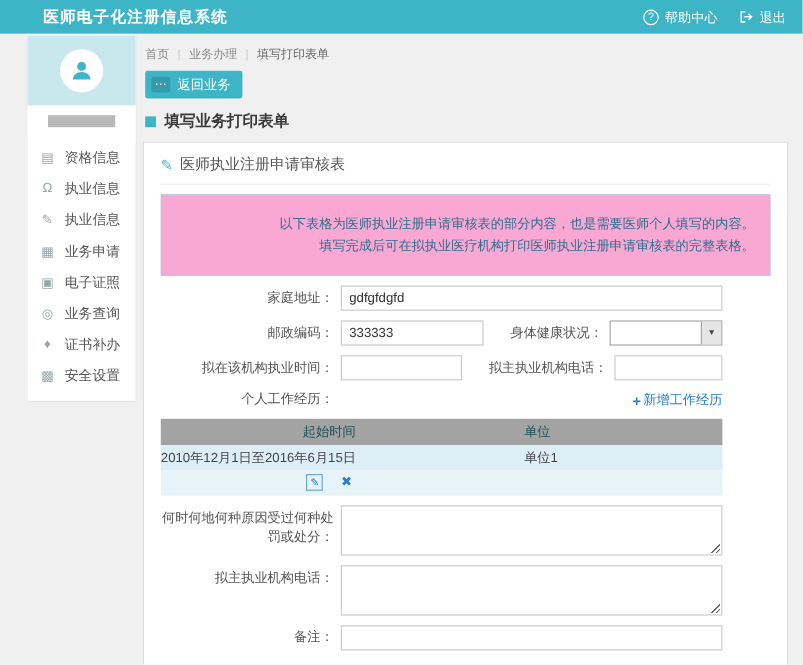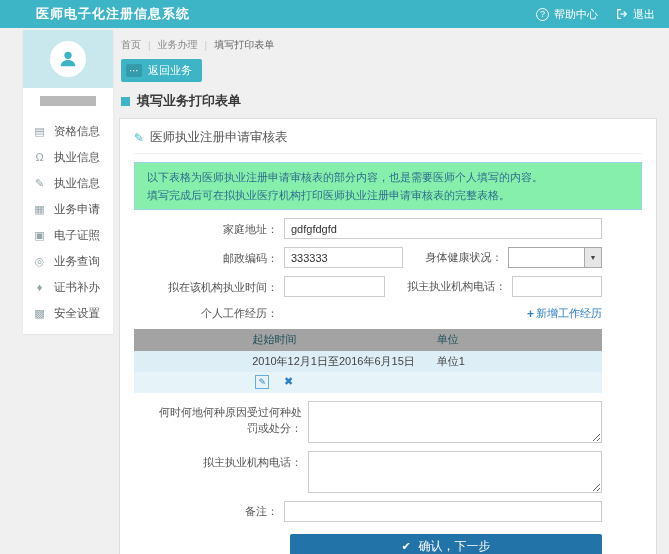--- a/index.html
+++ b/index.html
@@ -45,28 +45,28 @@
 
   .section-title { margin:10px 0 0 2px; display:flex; align-items:center; gap:7px;
                    font-size:13px; font-weight:bold; color:#3a3a3a; }
   .sq { width:9px; height:9px; background:#3db5c6; display:inline-block; }
 
   
   .card { margin-top:8px; background:#fff; border:1px solid #ddd; padding:8px 14px 12px; }
   .form-title { display:flex; align-items:center; gap:6px; font-size:12.5px; color:#555;
                 padding:2px 0 7px; border-bottom:1px solid #efefef; }
   .form-title .fticon { color:#3db5c6; font-size:12px; }
-  .notice { margin-top:8px; background:#86efac; border:1px solid #9cd2e6; color:#2e6e8e;
-            font-size:11px; line-height:1.65; padding:5px 12px; }
+  .notice { margin-top:8px; background:#f9a8d4; border:1px solid #9cd2e6; color:#2e6e8e;
+            font-size:11px; line-height:1.65; padding:15px 12px;text-align:right; }
 
   .formwrap { padding-right:40px; font-size:11px; color:#555; }
   .frow { display:flex; align-items:center; margin-top:8px; }
   .frow.top { align-items:flex-start; }
   .flabel { width:150px; flex:none; text-align:right; padding-right:6px; line-height:1.5; }
-  .frow.top .flabel { padding-top:3px;margin-left:24px; }
+  .frow.top .flabel { padding-top:3px; }
   .flabel2 { flex:none; text-align:left; padding:0 6px 0 22px; }
   .finput { flex:1; min-width:0; height:21px; border:1px solid #ccc; padding:0 6px; font-size:11px;
             color:#333; font-family:inherit; background:#fff; outline:none; }
   .finput.narrow { flex:1.15; }
   .ftext { flex:1; min-width:0; height:42px; border:1px solid #ccc; padding:3px 6px; font-size:11px;
            color:#333; font-family:inherit; outline:none; }
   .fselect { flex:1; min-width:0; height:21px; border:1px solid #a9a9a9; background:#fff;
              display:flex; align-items:center; cursor:pointer; }
   .fselect .selval { flex:1; padding:0 6px; color:#333; }
   .fselect .arrow { width:17px; height:100%; background:#e6e6e6; border-left:1px solid #a9a9a9;
@@ -76,21 +76,21 @@
   .add-link .plus { font-weight:bold; font-size:12px; }
 
   
   .wtable { margin-top:7px; width:100%; border-collapse:collapse; font-size:11px; }
   .wtable th { background:#a3a3a3; color:#1d4f5a; font-weight:normal; height:22px; }
   .wtable .col-time { width:60%; text-align:center; }
   .wtable .col-unit { width:40%; text-align:left; padding-left:22px; }
   .wtable td { height:21px; color:#444; }
   .wtable tr.trow { background:#ddeef6; }
   .wtable tr.irow { background:#e6f3f9; }
-  .cell-time { text-align:right;padding-left:47px; }
+  .cell-time { text-align:left; }
   .cell-unit { padding-left:22px; }
   .rowicons { text-align:center; }
   .edit-box { display:inline-block; border:1px solid #6aabdb; color:#2a7fc9; font-size:9px;
               line-height:12px; padding:0 2px; cursor:pointer; }
   .del-x { color:#2a7fc9; font-weight:bold; font-size:11px; margin-left:12px; cursor:pointer; }
 
   .confirm-row { margin-top:12px; padding-left:156px; }
   .confirm-btn { width:100%; height:26px; background:#2173a8; color:#fff; border:none; border-radius:2px;
                  font-size:12px; font-family:inherit; display:flex; align-items:center; justify-content:center;
                  gap:8px; cursor:pointer; }

